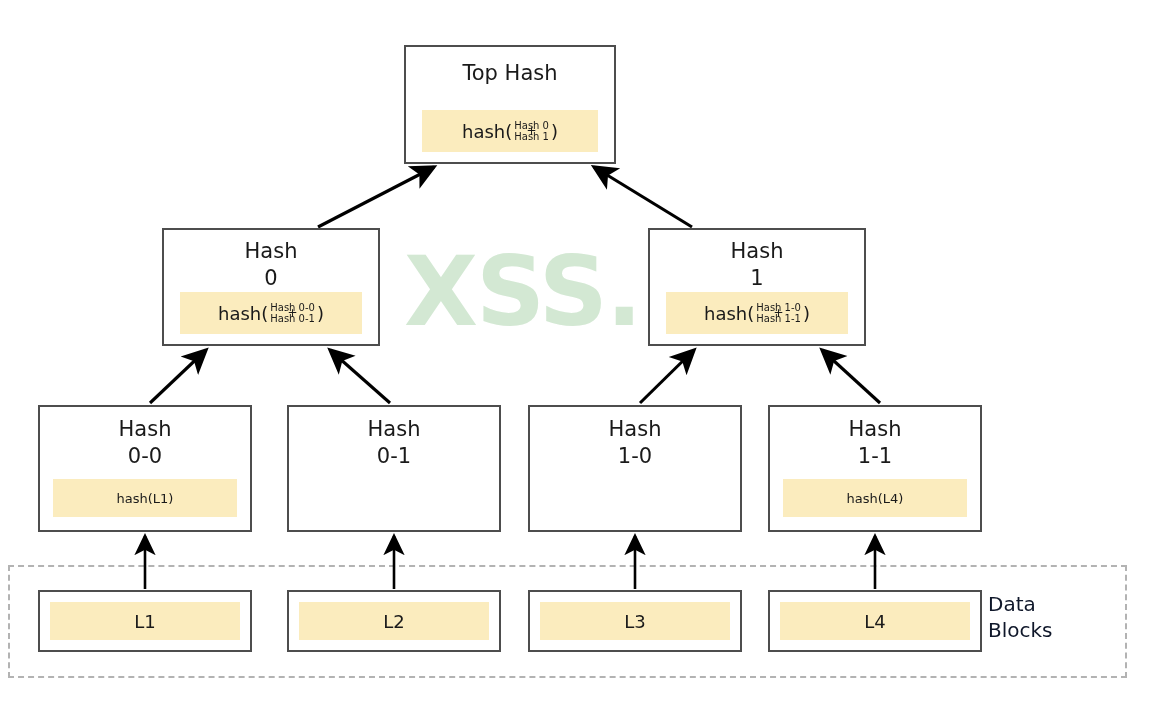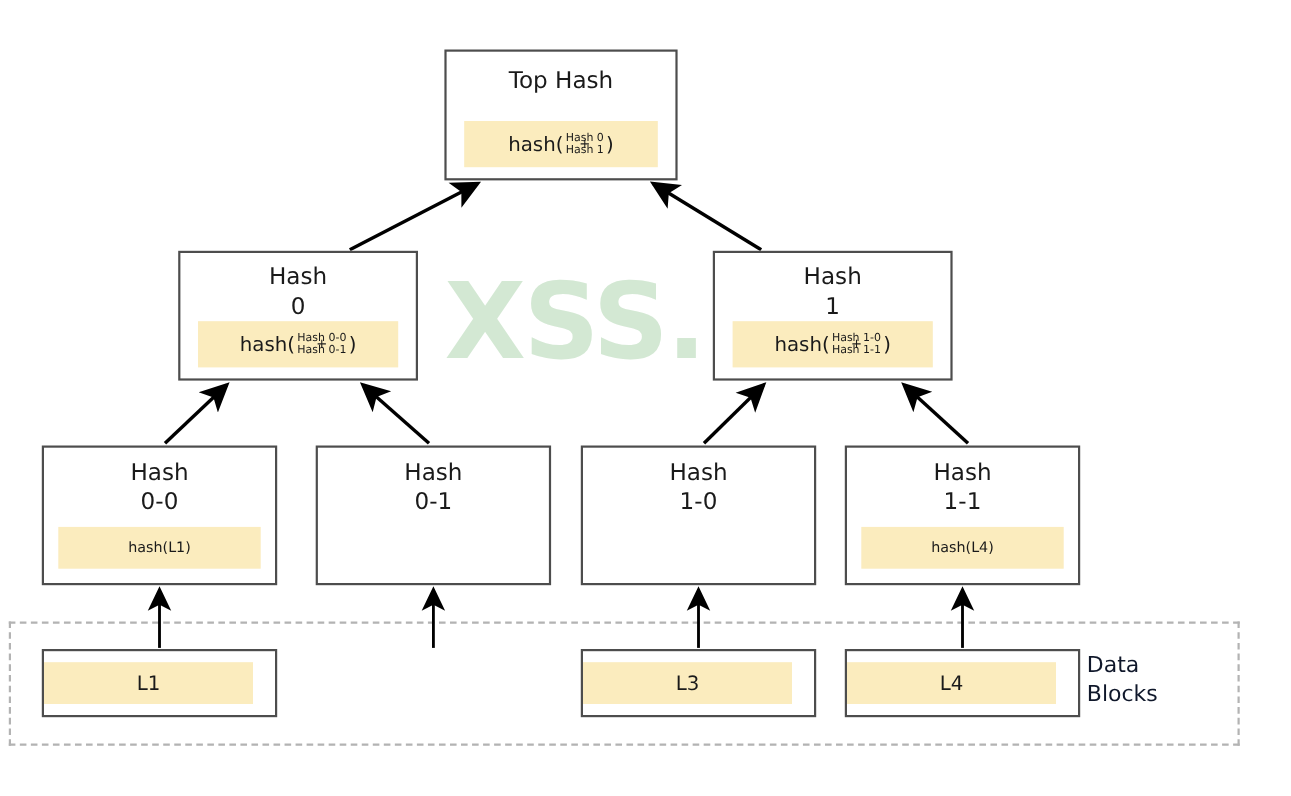--- a/index.html
+++ b/index.html
@@ -120,21 +120,21 @@
   }
 
   
   .datablock{
     position:absolute;
     box-sizing:border-box;
     background:#ffffff;
     border:2px solid #4d4d4d;
     width:214px;height:62px;top:590px;
     z-index:4;
-    display:flex;align-items:center;justify-content:flex-start;
+    display:flex;align-items:center;justify-content:center;
   }
   #block-l1{left:38px;}
   #block-l2{left:287px;}
   #block-l3{left:528px;}
   #block-l4{left:768px;}
   .datablock .band{
     width:190px;height:38px;font-size:18px;
   }
 </style>
 </head>
@@ -235,20 +235,23 @@
     <div class="band">hash(L4)</div>
   </div>
 
   <div id="data-container"></div>
   <div id="data-blocks-label">Data
 Blocks</div>
 
   <div class="datablock" id="block-l1">
     <div class="band">L1</div>
   </div>
+  <div class="datablock" id="block-l2">
+    <div class="band">L2</div>
+  </div>
   <div class="datablock" id="block-l3">
     <div class="band">L3</div>
   </div>
   <div class="datablock" id="block-l4">
     <div class="band">L4</div>
   </div>
 
 </div>
 
 </body></html>

